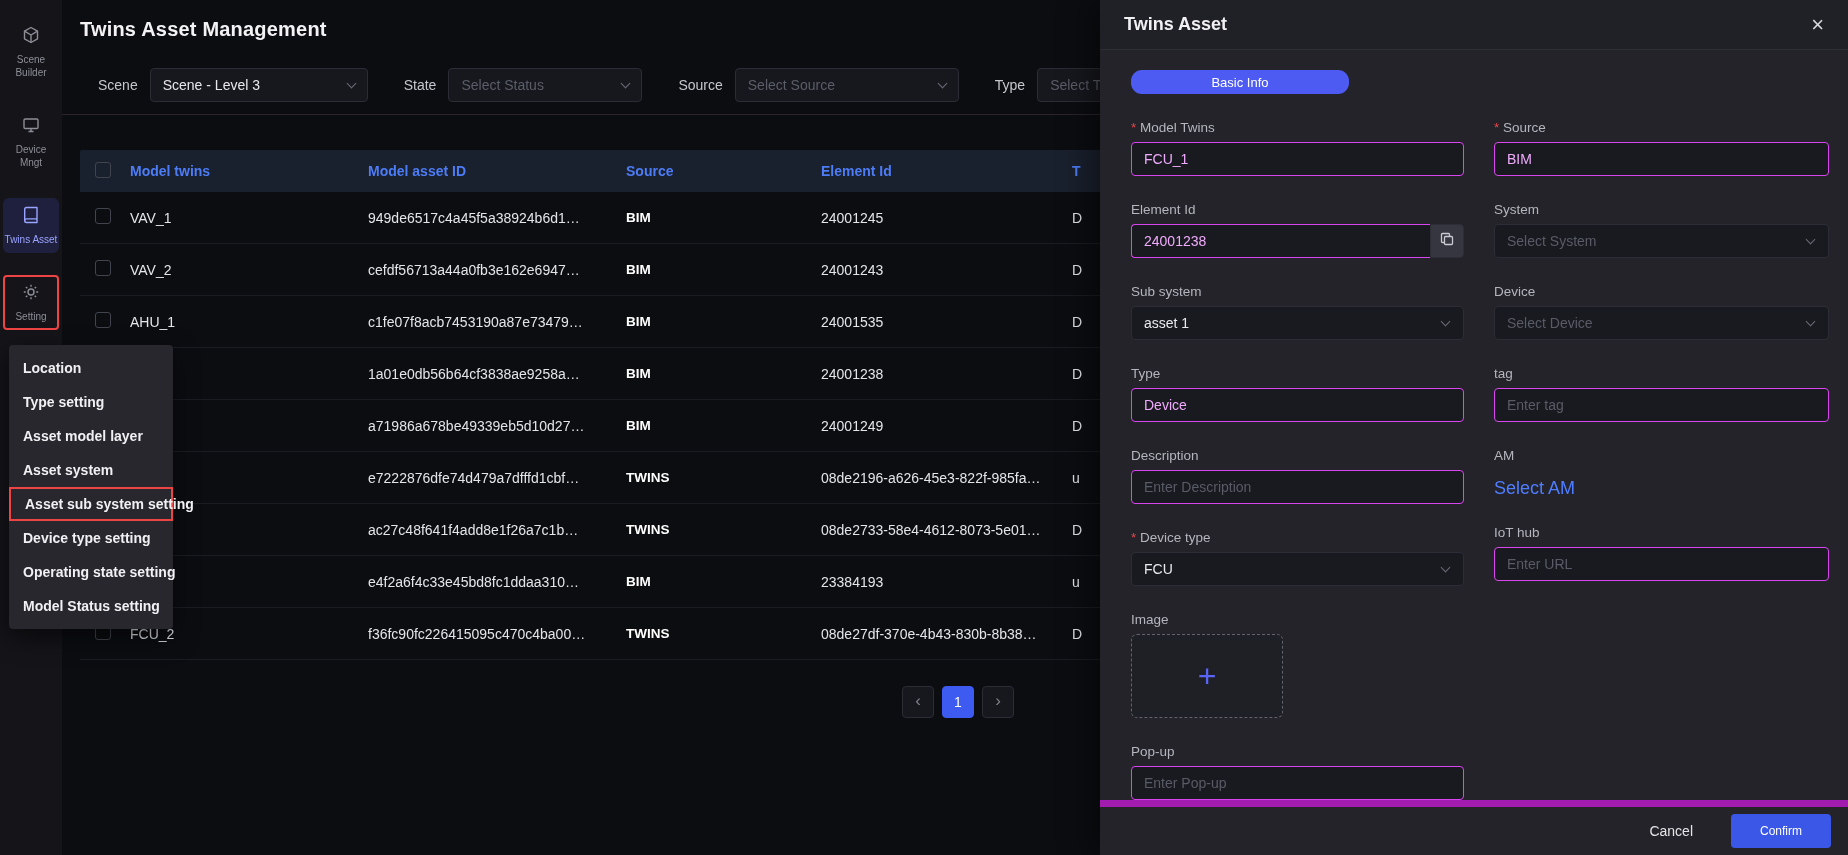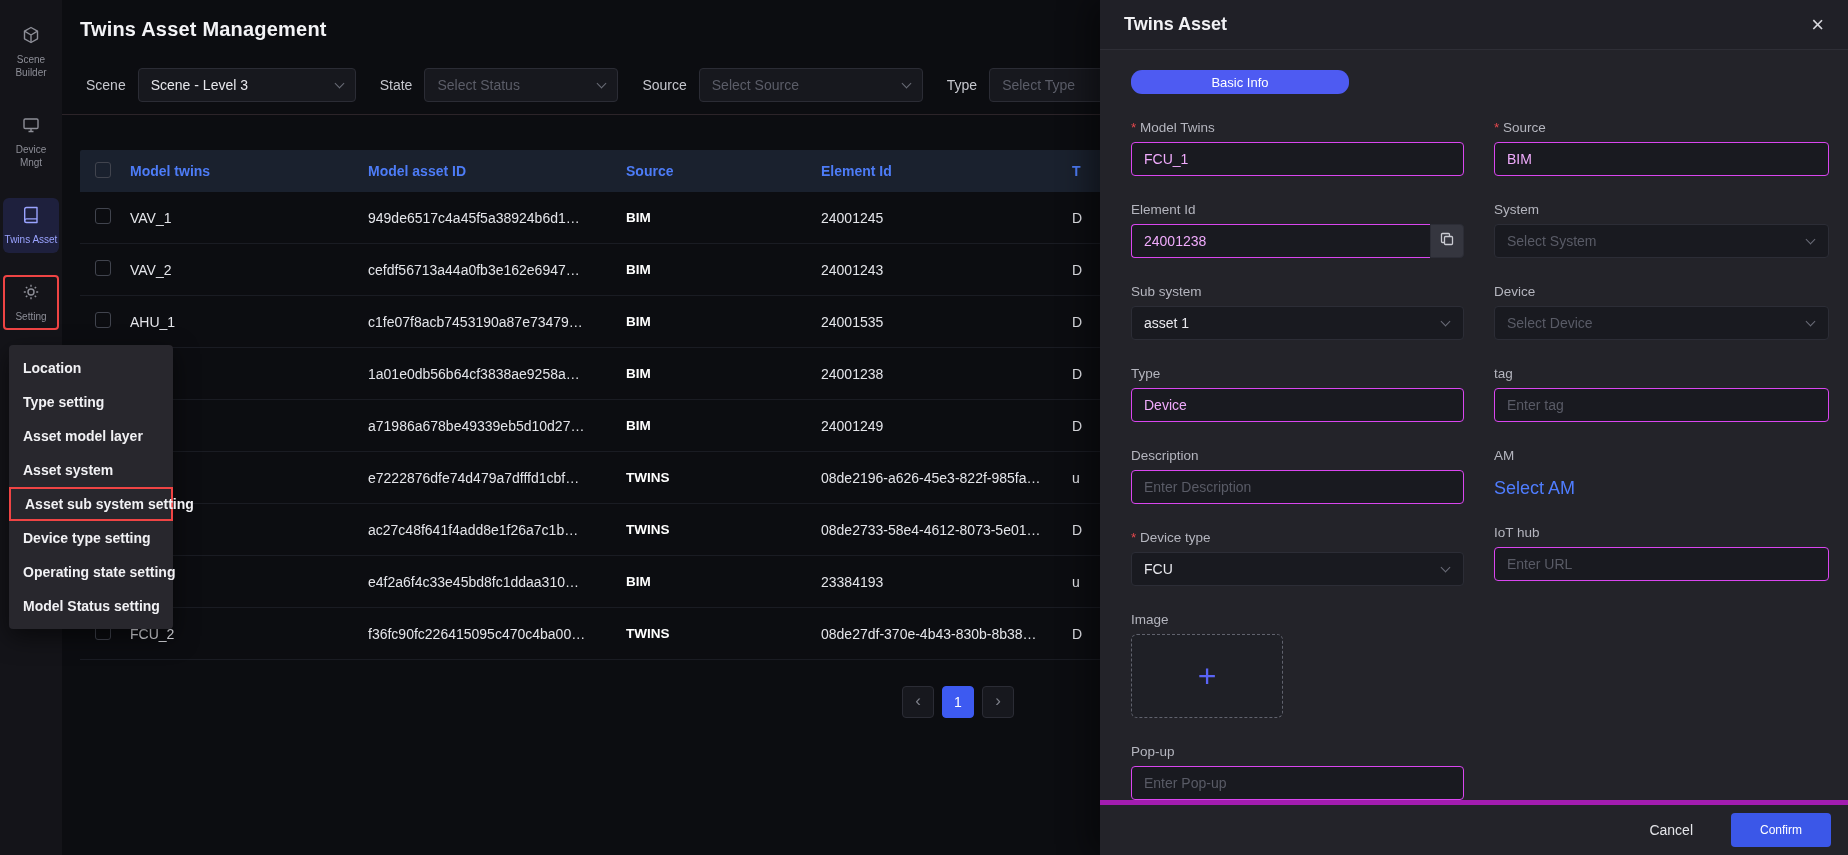--- a/index.html
+++ b/index.html
@@ -24,21 +24,21 @@
   .side-item svg { flex:none; }
   .side-item.active { background:rgba(90,100,255,0.16); color:#9aa3ff; }
   .side-item.annotated { border:2px solid #ef4444; border-radius:4px; padding:5px 0; }
 
   
   .main { position:absolute; left:62px; top:0; width:1786px; height:100%; }
   .page-title { position:absolute; left:18px; top:18px; margin:0; font-size:20px; font-weight:bold; color:#f3f3f6; letter-spacing:.2px; }
 
   .filter-bar { position:absolute; left:24px; top:68px; display:flex; align-items:center; }
   .f-group { display:flex; align-items:center; margin-right:24px; }
-  .f-label { color:#c6c7ce; font-size:14px; margin-right:12px; white-space:nowrap; }
+  .f-label { color:#c6c7ce; font-size:14px; margin-right:12px; white-space:nowrap;margin-left:12px; }
   .select {
     height:34px; background:#17181e; border:1px solid #2b2c35; border-radius:4px;
     display:flex; align-items:center; justify-content:space-between;
     padding:0 10px 0 12px; font-size:14px; color:#e7e7ec; cursor:pointer; white-space:nowrap;
   }
   .select .ph { color:#5b5d68; }
   .w218{width:218px}.w222{width:194px}.w224{width:224px}.w200{width:200px}
   .chev { width:7px; height:7px; border-right:1.5px solid #6a6c77; border-bottom:1.5px solid #6a6c77;
           transform:rotate(45deg); margin:-3px 2px 0 10px; flex:none; }
 
@@ -100,21 +100,21 @@
   .d-select {
     width:100%; height:34px; background:#191a20; border:1px solid #2c2d36; border-radius:4px;
     display:flex; align-items:center; justify-content:space-between; padding:0 12px; font-size:14px; color:#e9e9ee; cursor:pointer;
   }
   .d-select .ph { color:#595b66; }
   .link { color:#4f7dff; font-size:18px; cursor:pointer; display:inline-block; margin-top:8px; }
   .upload-box { width:152px; height:84px; border:1px dashed #60626d; border-radius:6px; background:#1f2026;
                 display:flex; align-items:center; justify-content:center; cursor:pointer; }
   .plus { color:#5a64f5; font-size:32px; font-weight:300; line-height:1; }
 
-  .drawer-footer { position:absolute; left:0; right:0; bottom:0; height:55px; background:#232329; border-top:5px solid #a21caf;
+  .drawer-footer { position:absolute; left:0; right:0; bottom:0; height:55px; background:#232329; border-top:7px solid #a21caf;
                    display:flex; align-items:center; justify-content:flex-end; gap:26px; padding-right:17px; }
   .cancel-btn { background:none; border:none; color:#e4e5e9; font-size:14px; cursor:pointer; font-family:inherit; padding:8px 12px; }
   .confirm-btn { background:#3b57e8; border:none; color:#fff; font-size:12px; border-radius:4px; height:34px; width:100px; cursor:pointer; font-family:inherit; }
 </style>
 </head>
 <body>
 
 <aside class="sidebar">
   <div class="side-item">
     <span>

